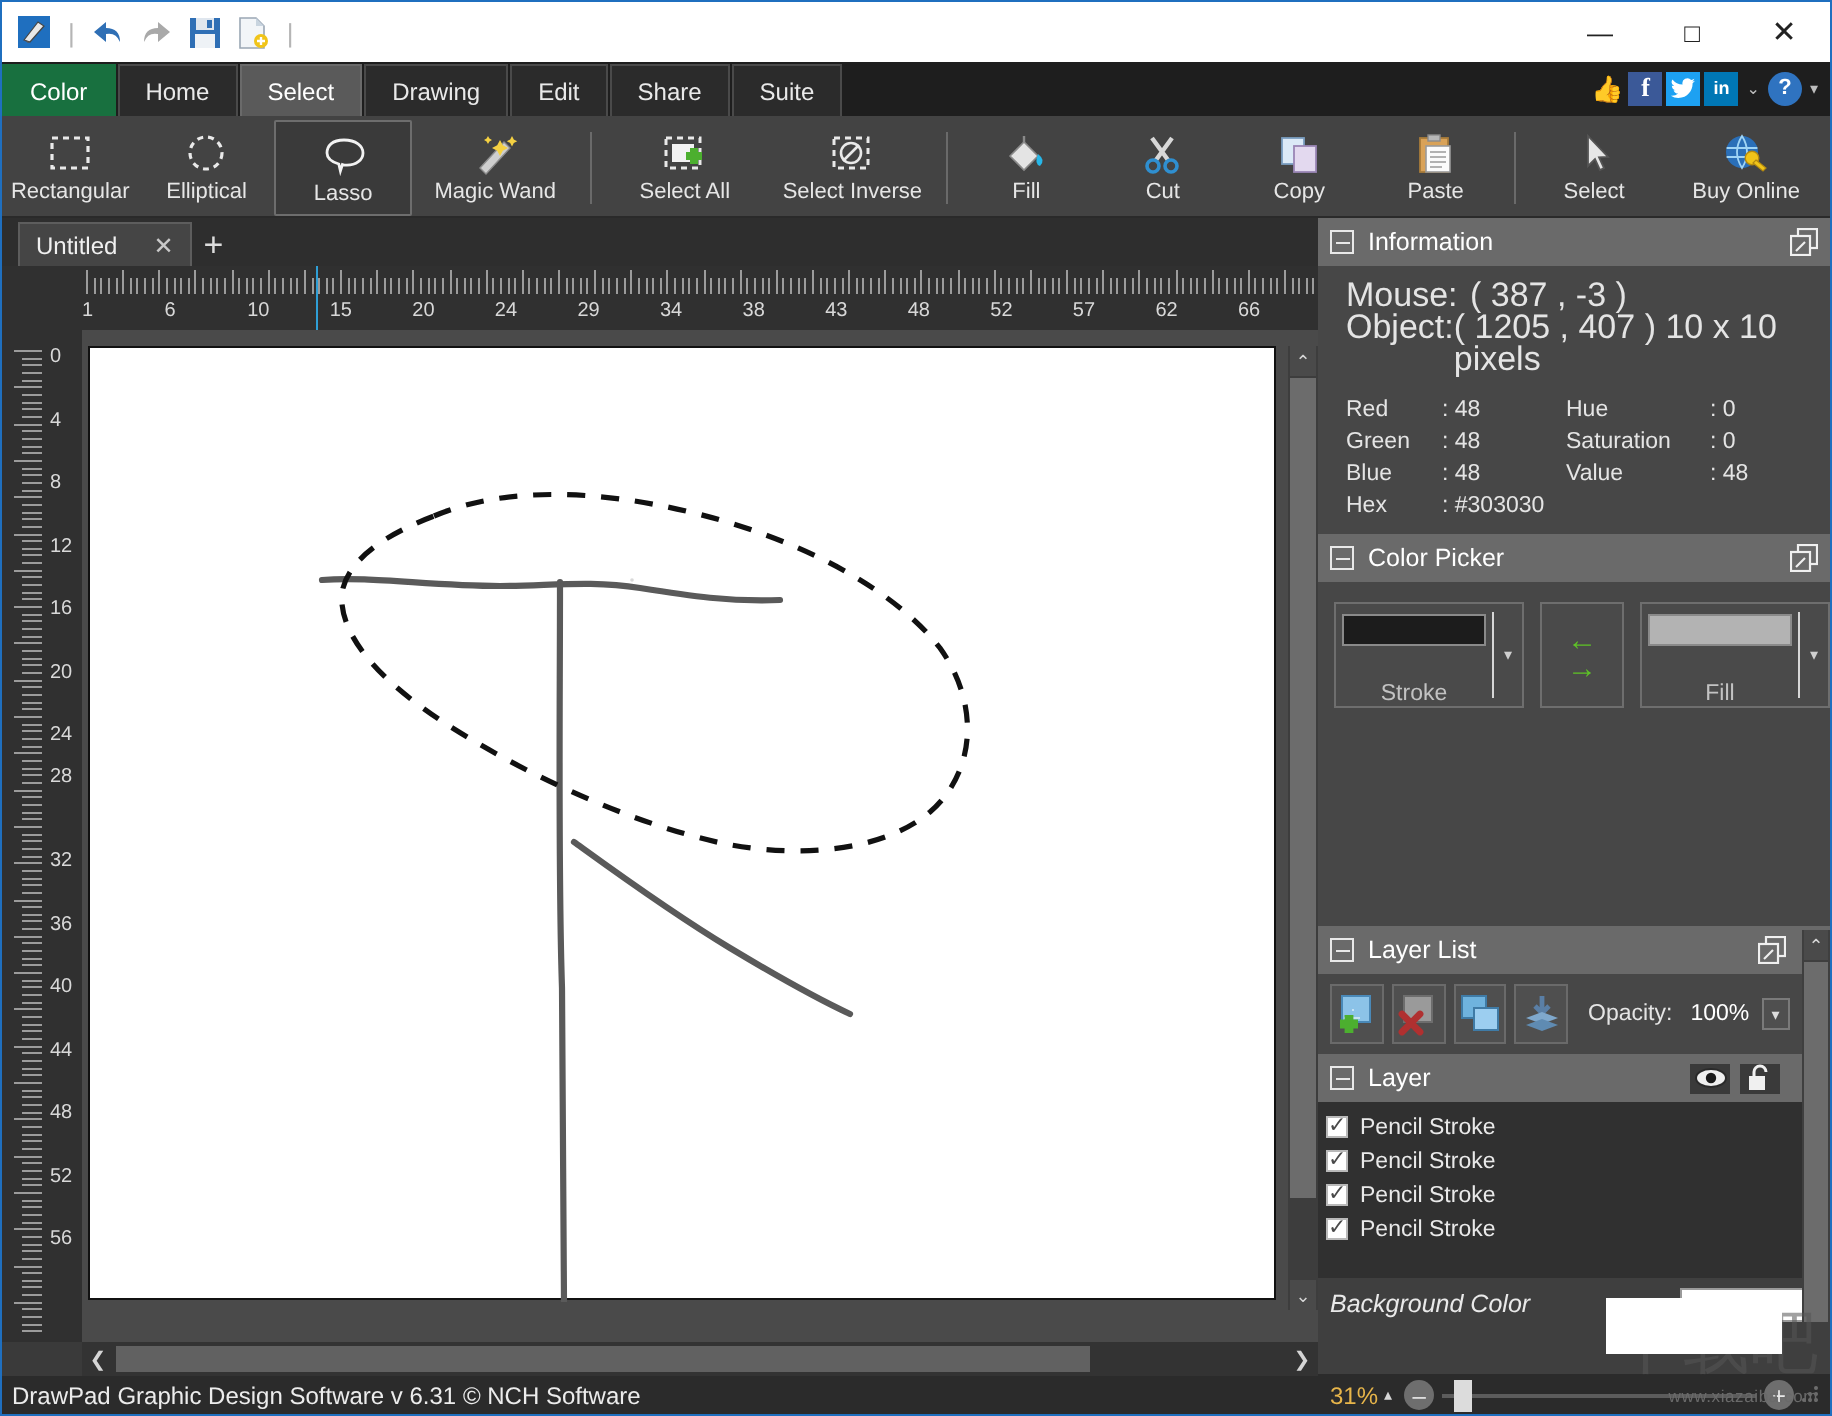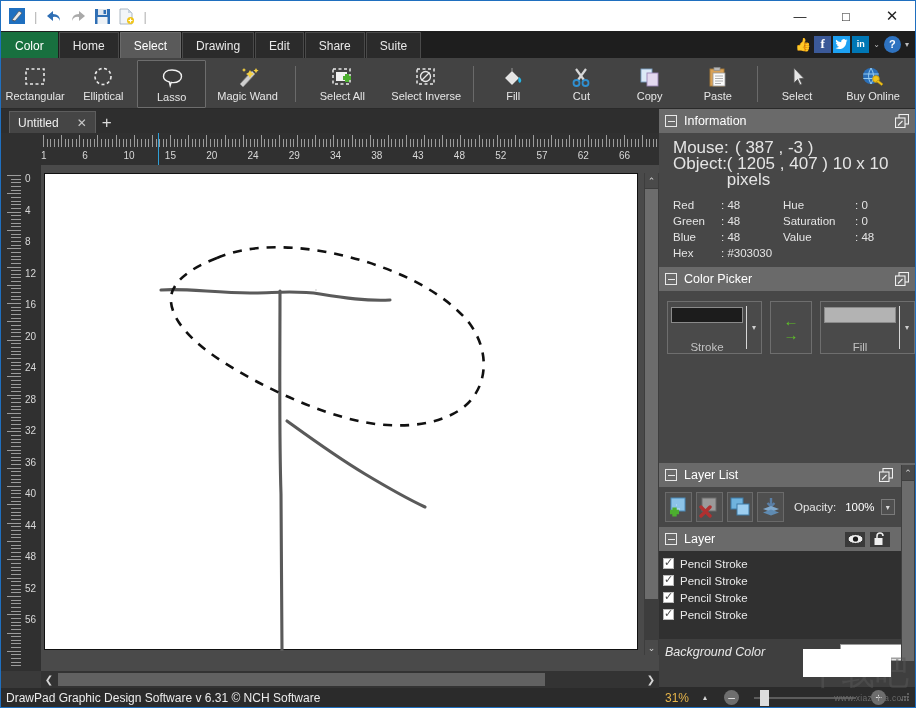--- a/index.html
+++ b/index.html
@@ -114,21 +114,21 @@
   .lrow { display:flex; align-items:center; height:17px; font-size:11.5px; color:#e9e9e9; }
   .chk { width:11px; height:11px; background:#fff; border:1px solid #b9b9b9; margin-right:6px; position:relative; }
   .chk:after { content:"✓"; position:absolute; left:0px; top:-3px; font-size:11px; color:#4a4a4a; }
   .bg-row { height:26px; display:flex; align-items:center; background:#3f3f3f; padding-left:6px; font-size:12.5px; color:#e9e9e9; font-style:italic; }
   .bg-sw { position:absolute; right:13px; width:62px; height:17px; background:#fff; border:1px solid #9a9a9a; }
 
   .rscroll { position:absolute; right:0; top:0; width:14px; background:#3f3f3f; }
   .rthumb { position:absolute; left:1px; width:12px; background:#6c6c6c; }
 
   
-  .zoombar { position:absolute; left:658px; top:686px; width:256px; height:21px; background:#2b2b2b; display:flex; align-items:center; padding-left:6px;gap:11px; }
+  .zoombar { position:absolute; left:658px; top:686px; width:256px; height:21px; background:#2b2b2b; display:flex; align-items:center; padding-left:6px; }
   .zval { color:#e7b54a; font-size:12px; }
   .zcaret { color:#d6d6d6; font-size:8px; margin:0 6px 0 3px; }
   .zbtn { width:15px; height:15px; border-radius:50%; background:#6e6e6e; color:#e9e9e9; display:flex; align-items:center; justify-content:center; font-size:12px; line-height:12px; }
   .ztrack { flex:1; height:2px; background:#5c5c5c; margin:0 4px; position:relative; }
   .zthumb { position:absolute; left:6px; top:-7px; width:9px; height:16px; background:#dcdcdc; }
   .grip { width:12px; margin-left:3px; margin-right:3px; opacity:.6; }
 
   
   .wm { position:absolute; right:2px; bottom:2px; width:150px; height:64px; pointer-events:none; }
   .wm-txt { position:absolute; right:4px; bottom:2px; font-size:8.5px; color:#6a6a6a; letter-spacing:.3px;}
@@ -679,21 +679,21 @@
       <div class="tick" style="top: 493.12px; left: 10px; height: 1px; width: 10px;"></div>
       <div class="tick" style="top: 496.78px; left: 10px; height: 1px; width: 10px;"></div>
       <div class="tick" style="top: 500.44px; left: 10px; height: 1px; width: 10px;"></div>
       <div class="rnum" style="top: 8px; left: 24px;">0</div>
       <div class="rnum" style="top: 39.5px; left: 24px;">4</div>
       <div class="rnum" style="top: 71px; left: 24px;">8</div>
       <div class="rnum" style="top: 102.5px; left: 24px;">12</div>
       <div class="rnum" style="top: 134px; left: 24px;">16</div>
       <div class="rnum" style="top: 165.5px; left: 24px;">20</div>
       <div class="rnum" style="top: 197px; left: 24px;">24</div>
-      <div class="rnum" style="top: 229px; left: 24px;">28</div>
+      <div class="rnum" style="top: 218px; left: 24px;">28</div>
       <div class="rnum" style="top: 260px; left: 24px;">32</div>
       <div class="rnum" style="top: 291.5px; left: 24px;">36</div>
       <div class="rnum" style="top: 323px; left: 24px;">40</div>
       <div class="rnum" style="top: 354.5px; left: 24px;">44</div>
       <div class="rnum" style="top: 386px; left: 24px;">48</div>
       <div class="rnum" style="top: 417.5px; left: 24px;">52</div>
       <div class="rnum" style="top: 449px; left: 24px;">56</div>
     </div>
 
   <div class="canvas-wrap">

